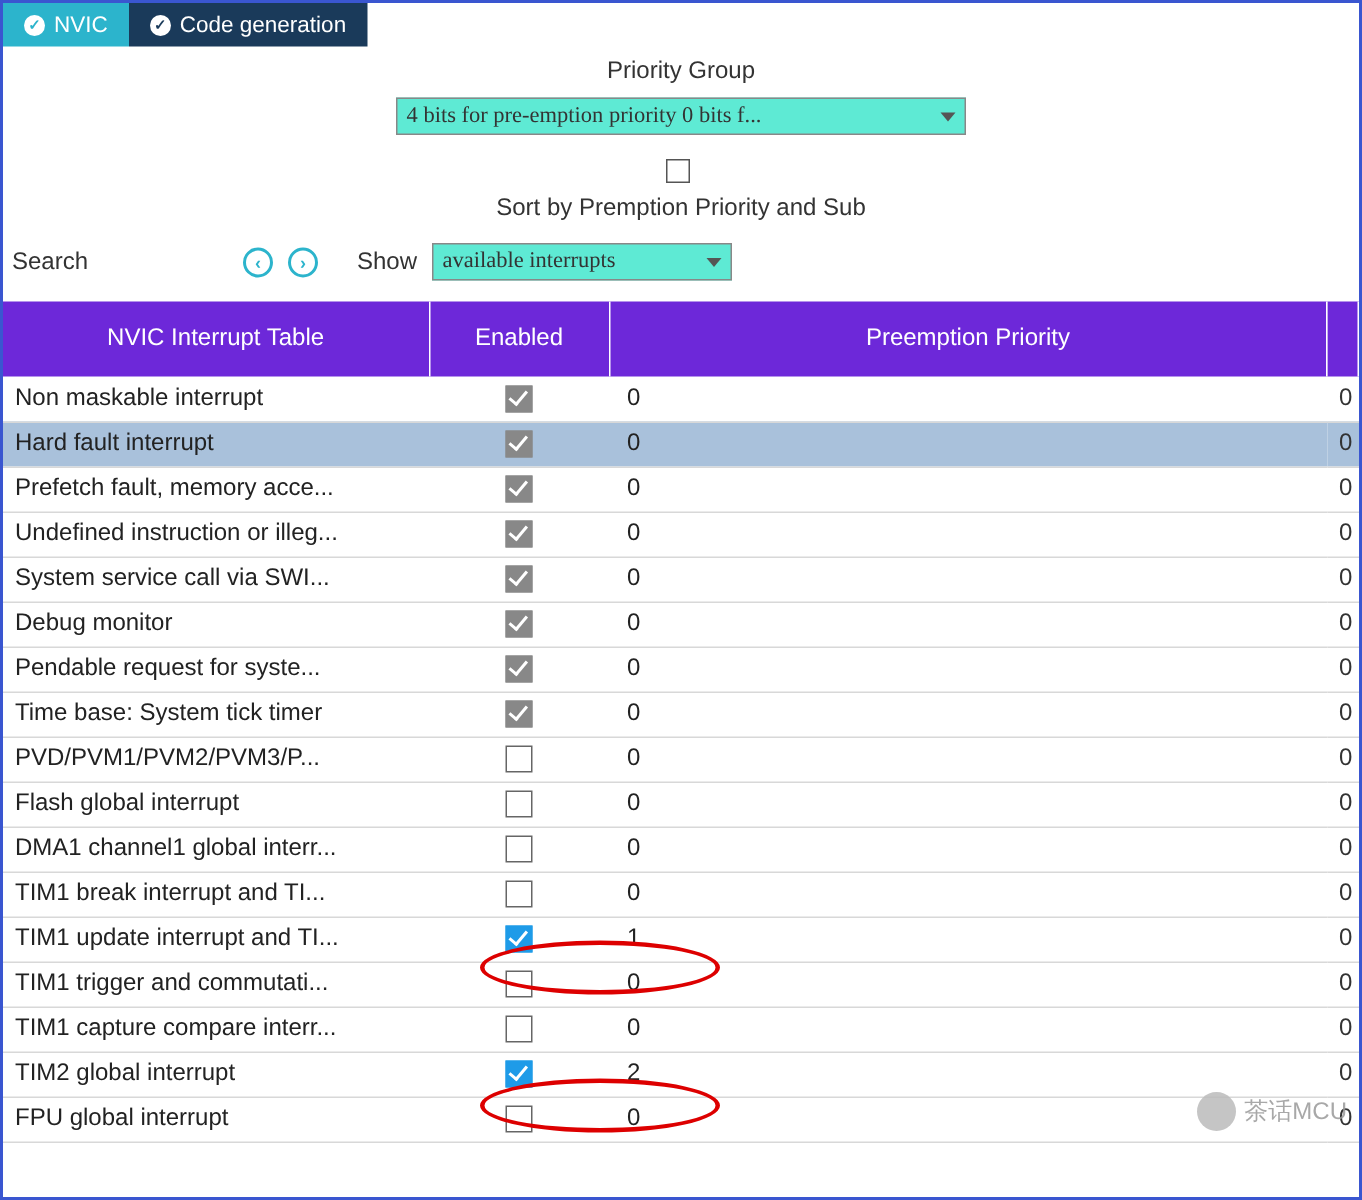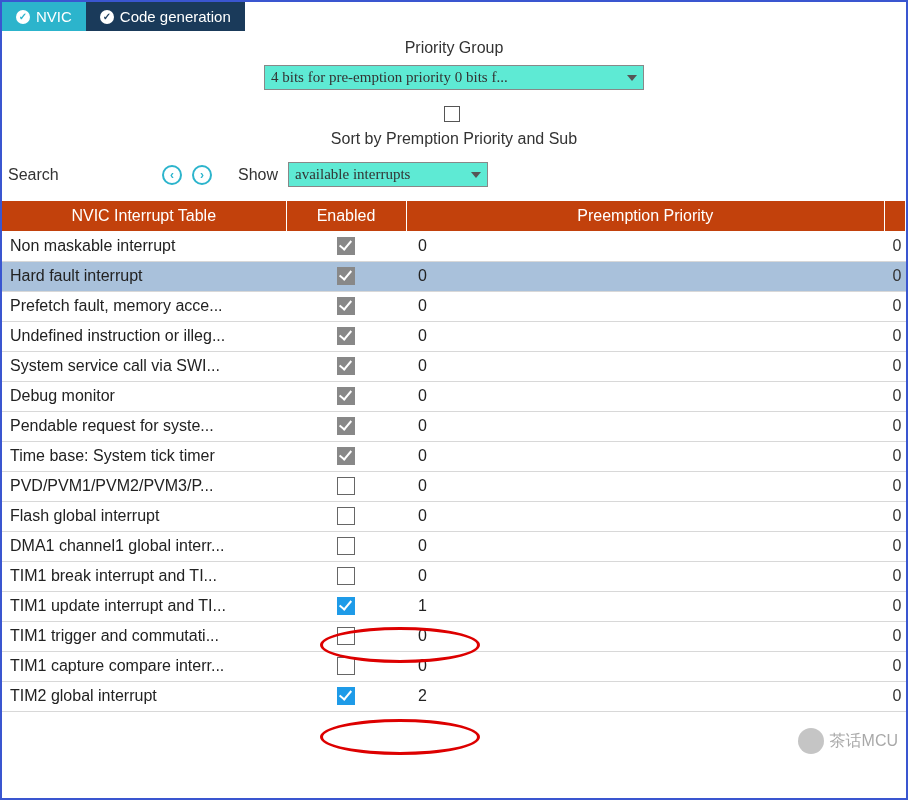--- a/index.html
+++ b/index.html
@@ -107,24 +107,24 @@
     font-weight: bold;
     cursor: pointer;
   }
 
   table {
     width: 100%;
     border-collapse: collapse;
     font-size: 16px;
   }
   thead th {
-    background: #c2410c;
+    background: #6d28d9;
     color: #fff;
     font-weight: normal;
-    padding: 6px 8px;
+    padding: 16px 8px;
     text-align: center;
     border-right: 1px solid #fff;
   }
   thead th:first-child { text-align: center; }
   tbody td {
     border-bottom: 1px solid #d8d8d8;
     padding: 5px 8px;
     color: #222;
     height: 30px;
   }
@@ -317,20 +317,26 @@
         <td class="col-enabled"><span class="cb empty"></span></td>
         <td class="col-pre">0</td>
         <td class="col-sub">0</td>
       </tr>
       <tr>
         <td class="col-name">TIM2 global interrupt</td>
         <td class="col-enabled"><span class="cb blue checked"></span></td>
         <td class="col-pre">2</td>
         <td class="col-sub">0</td>
       </tr>
+      <tr>
+        <td class="col-name">FPU global interrupt</td>
+        <td class="col-enabled"><span class="cb empty"></span></td>
+        <td class="col-pre">0</td>
+        <td class="col-sub">0</td>
+      </tr>
     </tbody>
 </table>
 
 <div class="red-ellipse re1"></div>
 <div class="red-ellipse re2"></div>
 
 <div class="watermark">
   <span class="wm-icon"></span>
   <span>茶话MCU</span>
 </div>

